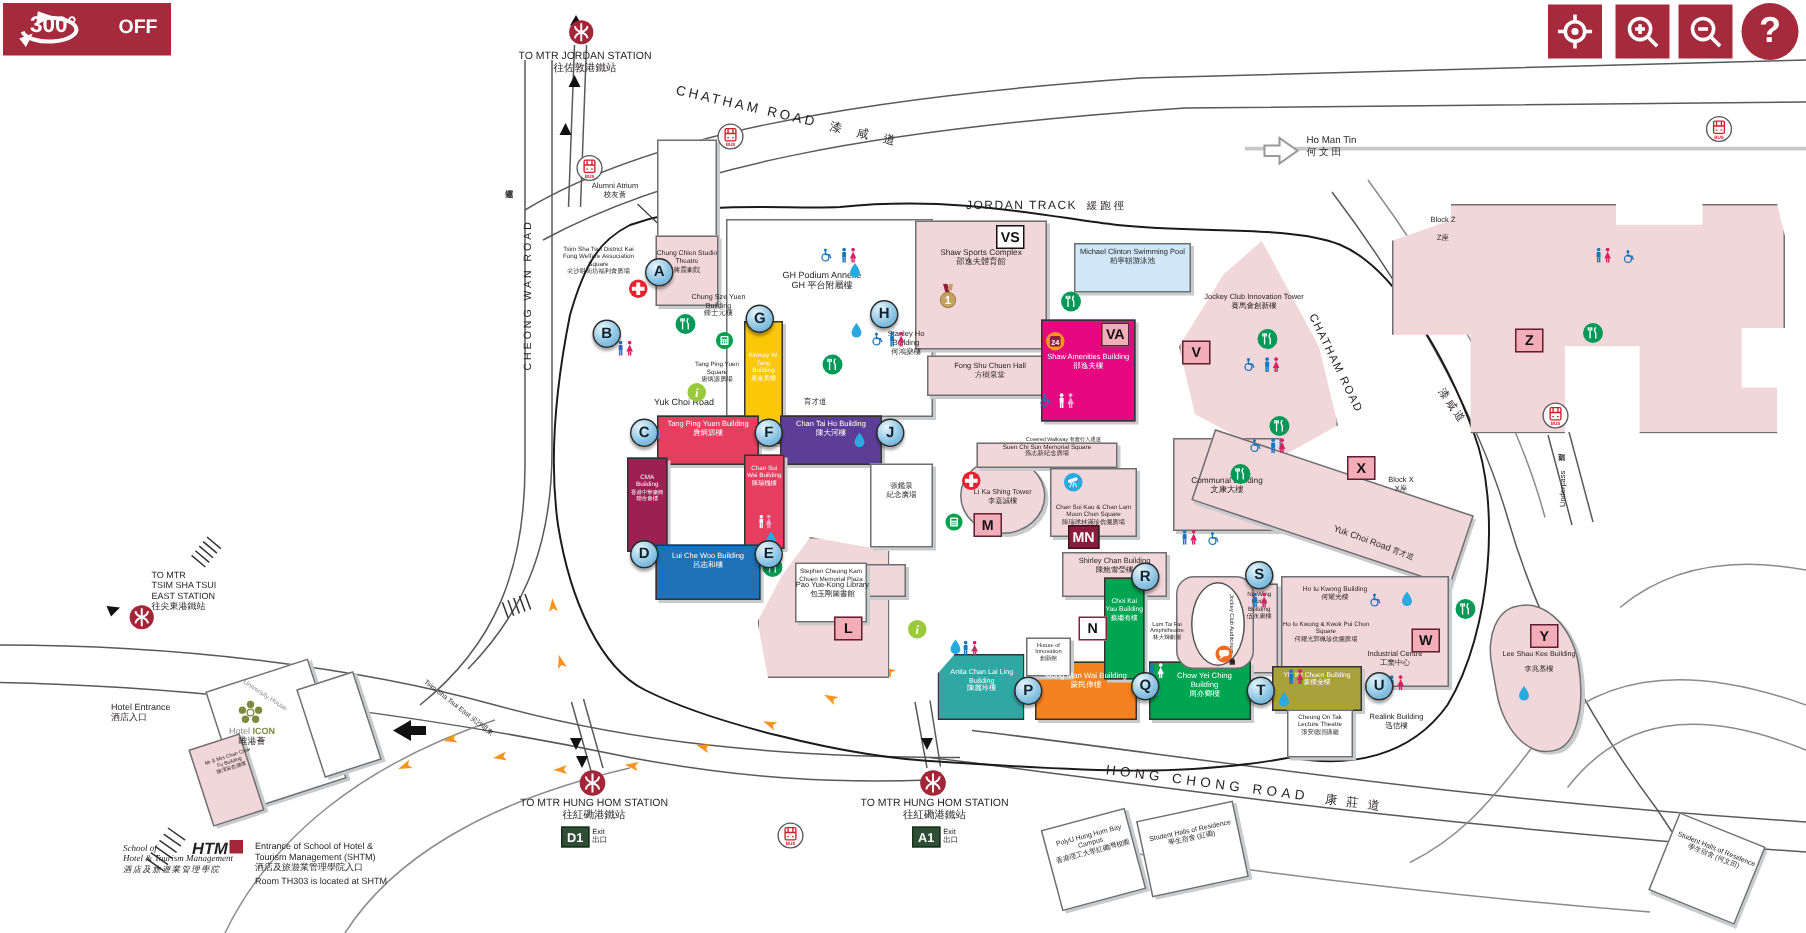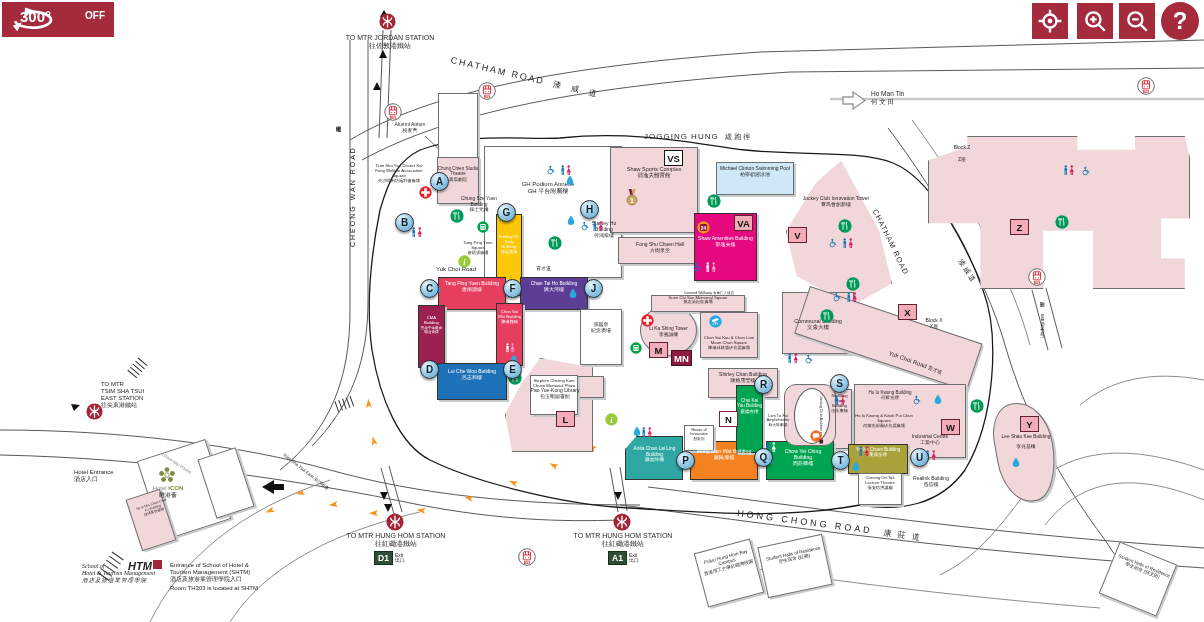--- a/index.html
+++ b/index.html
@@ -317,21 +317,21 @@
 <div class="lbl" style="left:762px;top:414px;width:32px;font-size:3.8px"><span>Lam Tai Fai Amphitheatre</span><span class="zh">林大輝劇場</span></div>
 <div class="lbl vert" style="left:799px;top:392px;width:24px;height:48px;font-size:3.8px"><span>Jockey Club Auditorium</span><span>賽馬會綜藝館</span></div>
 <div class="lbl" style="left:458px;top:241px;width:40px;font-size:4.2px"><span>Tang Ping Yuen Square</span><span class="zh">唐炳源廣場</span></div>
 <div class="lbl" style="left:374px;top:164px;width:50px;font-size:4.2px"><span>Tsim Sha Tsui District Kai Fong Welfare Association Square</span><span class="zh">尖沙咀街坊福利會廣場</span></div>
 <div class="lbl" style="left:386px;top:122px;width:48px;font-size:5px"><span>Alumni Atrium</span><span class="zh">校友薈</span></div>
 <div class="lbl" style="left:678px;top:291px;width:62px;font-size:3.5px"><span>Covered Walkway</span> <span>有蓋行人通道</span></div>
 
 <div class="lbl" style="left:452px;top:55px;width:200px;font-size:9px;letter-spacing:2px;transform:rotate(13deg);transform-origin:0 0;text-align:left"><span>CHATHAM ROAD</span>&nbsp;&nbsp;<span style="font-size:8px;letter-spacing:4px">漆 咸 道</span></div>
 <div class="lbl vup" style="left:349px;top:142px;width:16px;height:110px;font-size:7px;letter-spacing:2px"><span>CHEONG WAN ROAD</span></div>
 <div class="lbl vert" style="left:330px;top:104px;width:12px;height:36px;font-size:5.5px"><span>暢運道</span></div>
-<div class="lbl left" style="left:644px;top:132px;width:160px;font-size:8px;letter-spacing:1px"><span>JOGGING HUNG</span>&nbsp;&nbsp;<span style="font-size:7px;letter-spacing:2px">緩跑徑</span></div>
+<div class="lbl left" style="left:644px;top:132px;width:160px;font-size:8px;letter-spacing:1px"><span>JORDAN TRACK</span>&nbsp;&nbsp;<span style="font-size:7px;letter-spacing:2px">緩跑徑</span></div>
 <div class="lbl left" style="left:871px;top:90px;width:46px;font-size:6.5px"><span>Ho Man Tin</span><span class="zh">何 文 田</span></div>
 <div class="lbl left" style="left:738px;top:508px;width:240px;font-size:9px;letter-spacing:3px;transform:rotate(7.5deg);transform-origin:0 0"><span>HONG CHONG ROAD</span>&nbsp;&nbsp;<span style="font-size:8px;letter-spacing:2px">康 莊 道</span></div>
 <div class="lbl left" style="left:878px;top:208px;width:110px;font-size:7.5px;letter-spacing:1px;transform:rotate(64deg);transform-origin:0 0"><span>CHATHAM ROAD</span></div>
 <div class="lbl left" style="left:963px;top:258px;width:60px;font-size:7px;letter-spacing:2px;transform:rotate(56deg);transform-origin:0 0"><span>漆咸道</span></div>
 <div class="lbl left" style="left:436px;top:266px;width:54px;font-size:6px"><span>Yuk Choi Road</span></div>
 <div class="lbl left" style="left:536px;top:266px;width:22px;font-size:5px"><span>育才道</span></div>
 <div class="lbl left" style="left:890px;top:350px;width:80px;font-size:6px;transform:rotate(20deg);transform-origin:0 0"><span>Yuk Choi Road</span> <span style="font-size:5px">育才道</span></div>
 <div class="lbl vup" style="left:1040px;top:294px;width:13px;height:62px;font-size:5px"><span>Underpass</span> <span>隧道</span></div>
 <div class="lbl left" style="left:285px;top:452px;width:80px;font-size:4.5px;transform:rotate(38deg);transform-origin:0 0"><span>Tsim Sha Tsui East</span> <span>尖沙咀東</span></div>
 
@@ -738,38 +738,38 @@
 <div class="cb" style="left:580px;top:200px">H</div>
 <div class="cb" style="left:584px;top:279px">J</div>
 <div class="cb" style="left:676px;top:451px">P</div>
 <div class="cb" style="left:754px;top:448px">Q</div>
 <div class="cb" style="left:754px;top:375px">R</div>
 <div class="cb" style="left:830px;top:374px">S</div>
 <div class="cb" style="left:831px;top:451px">T</div>
 <div class="cb" style="left:910px;top:448px">U</div>
 <div class="sq" style="left:556px;top:411px">L</div>
 <div class="sq" style="left:649px;top:342px">M</div>
-<div class="sq dark" style="left:671px;top:350px">MN</div>
+<div class="sq dark" style="left:712px;top:350px">MN</div>
 <div class="sq outline" style="left:719px;top:411px">N</div>
 <div class="sq" style="left:788px;top:227px">V</div>
 <div class="sq" style="left:734px;top:215px">VA</div>
 <div class="sq whitebg" style="left:664px;top:150px">VS</div>
 <div class="sq" style="left:941px;top:419px">W</div>
 <div class="sq" style="left:898px;top:304px">X</div>
 <div class="sq" style="left:1020px;top:416px">Y</div>
 <div class="sq" style="left:1010px;top:219px">Z</div>
 
 <div class="tbtn" style="left:2px;top:2px;width:112px;height:35px">
   <svg viewBox="0 0 46 26" style="position:absolute;left:4px;top:3px;width:52px;height:30px">
         <path d="M8 14a16 7 0 1 0 12-8" stroke="#fff" stroke-width="2.4" fill="none"></path>
         <polygon points="17,2 26,5 16,10" fill="#fff"></polygon>
         <polygon points="6,18 14,15 10,23" fill="#fff"></polygon>
       </svg>
   <b style="position:absolute;left:18px;top:6px;font-size:15px;color:#fff">300°</b>
-  <b style="position:absolute;right:9px;top:8px;font-size:10px;color:#fff">OFF</b>
+  <b style="position:absolute;right:9px;top:8px;font-size:13px;color:#fff">OFF</b>
 </div>
 <div class="tbtn" style="left:1032px;top:3px;width:36px;height:36px">
   <svg viewBox="0 0 24 24" style="width:26px;height:26px">
         <g stroke="#fff" stroke-width="2.2" fill="none">
           <circle cx="12" cy="12" r="6"></circle>
           <path d="M12 1.5v4M12 18.5v4M1.5 12h4M18.5 12h4"></path>
         </g>
         <circle cx="12" cy="12" r="2.2" fill="#fff"></circle>
       </svg>
 </div>

